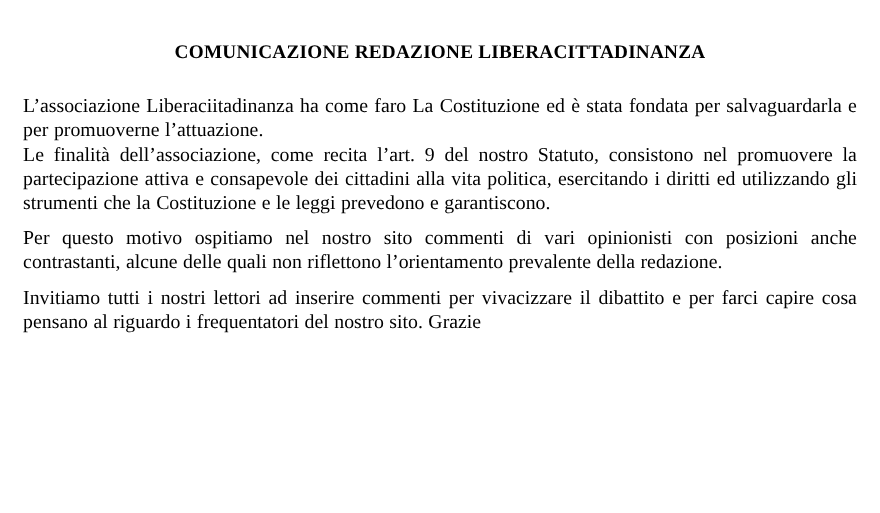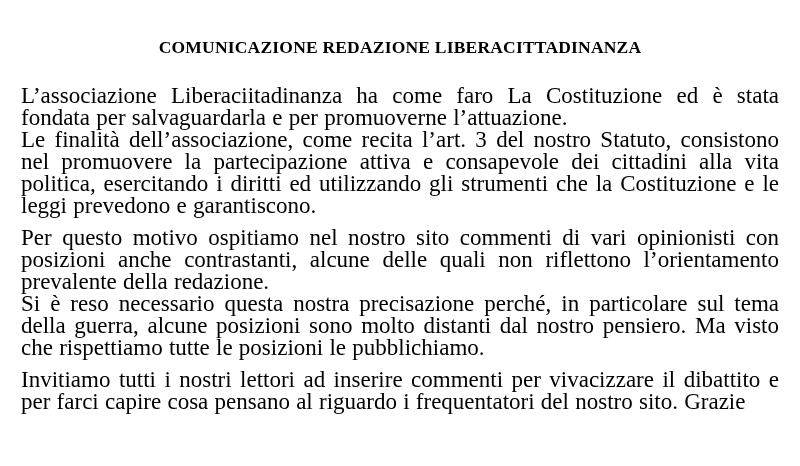--- a/index.html
+++ b/index.html
@@ -25,43 +25,42 @@
   .doc-title {
     margin: 0 0 27px 0;
     font-size: 17.5px;
     line-height: 22px;
     font-weight: bold;
     text-align: center;
     letter-spacing: 0.2px;
   }
   .para {
     margin: 0;
-    font-size: 23px;
+    font-size: 18px;
     line-height: 22px;
     text-align: justify;
     word-spacing: 0.5px;
   }
   .gap-above {
     margin-top: 10px;
   }
 </style>
 </head>
 <body>
 
 <div class="page">
 
   <h1 class="doc-title">COMUNICAZIONE REDAZIONE LIBERACITTADINANZA</h1>
 
   <div>
     <p class="para">L’associazione Liberaciitadinanza ha come faro La Costituzione ed è stata fondata per salvaguardarla e per promuoverne l’attuazione.</p>
-    <p class="para">Le finalità dell’associazione, come recita l’art. 3 del nostro Statuto, consistono nel promuovere la partecipazione attiva e consapevole dei cittadini alla vita politica, esercitando i diritti ed utilizzando gli strumenti che la Costituzione e le leggi prevedono e garantiscono.</p>
+    <p class="para">Le finalità dell’associazione, come recita l’art. 9 del nostro Statuto, consistono nel promuovere la partecipazione attiva e consapevole dei cittadini alla vita politica, esercitando i diritti ed utilizzando gli strumenti che la Costituzione e le leggi prevedono e garantiscono.</p>
   </div>
 
   <div>
     <p class="para gap-above">Per questo motivo ospitiamo nel nostro sito commenti di vari opinionisti con posizioni anche contrastanti, alcune delle quali  non riflettono l’orientamento prevalente della redazione.</p>
-    <p class="para">Si è reso necessario questa nostra precisazione perché, in particolare sul tema della guerra, alcune posizioni sono  molto distanti dal nostro pensiero. Ma visto che rispettiamo tutte le posizioni le pubblichiamo.</p>
   </div>
 
   <div>
     <p class="para gap-above">Invitiamo tutti i nostri lettori ad inserire commenti per vivacizzare il dibattito e per farci capire cosa pensano al riguardo i frequentatori del nostro sito. Grazie</p>
   </div>
 
 </div>
 
 </body></html>

